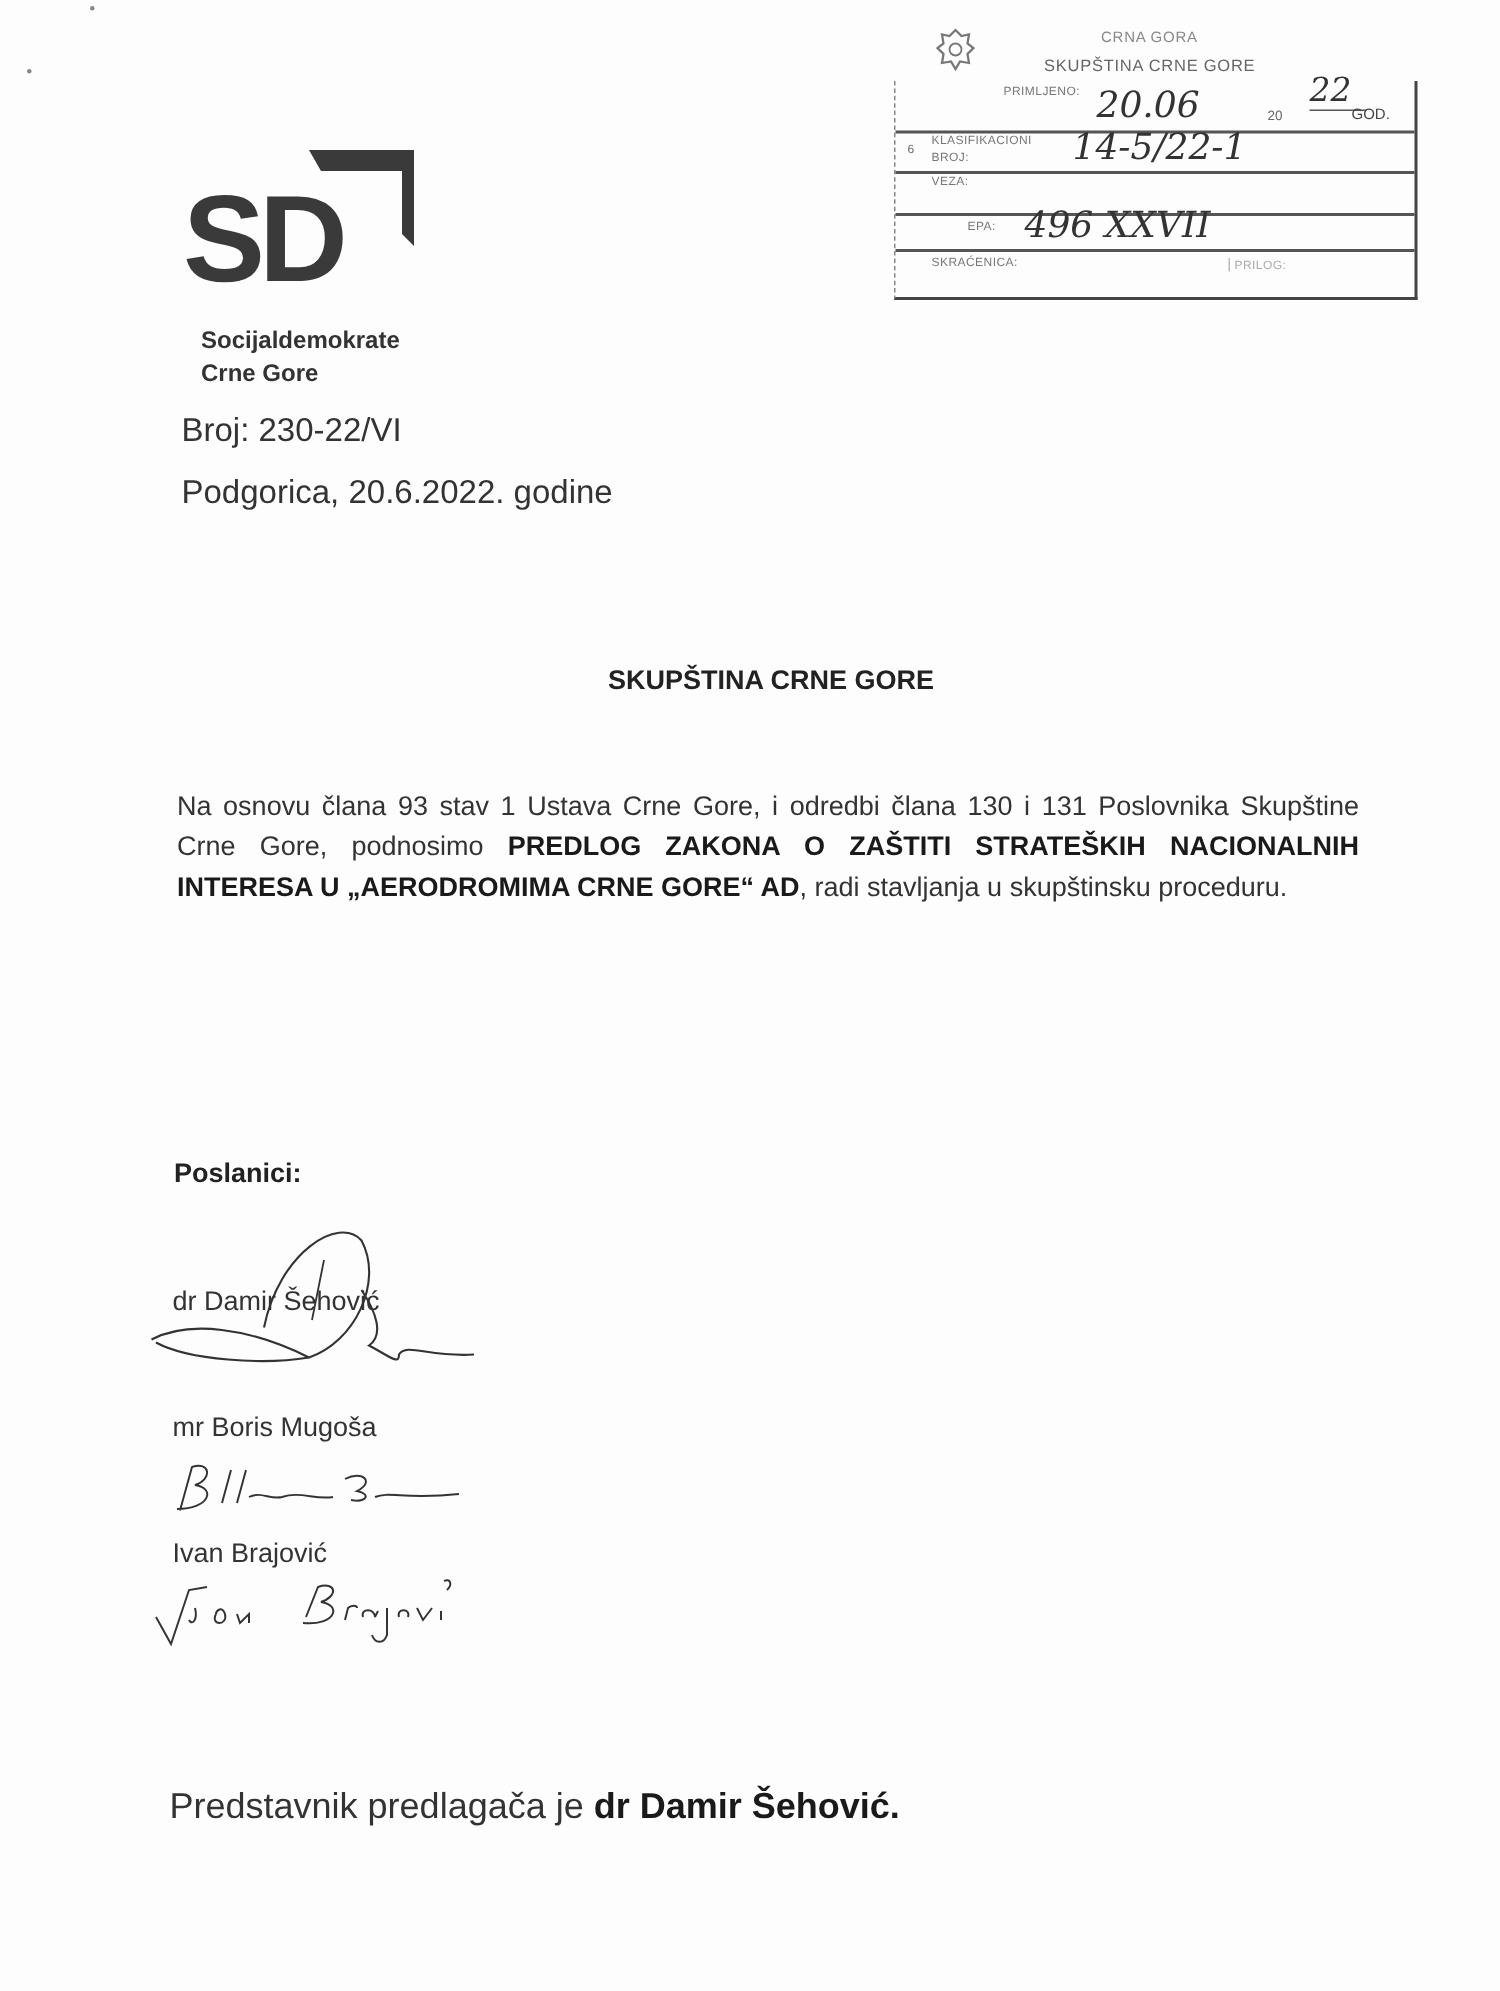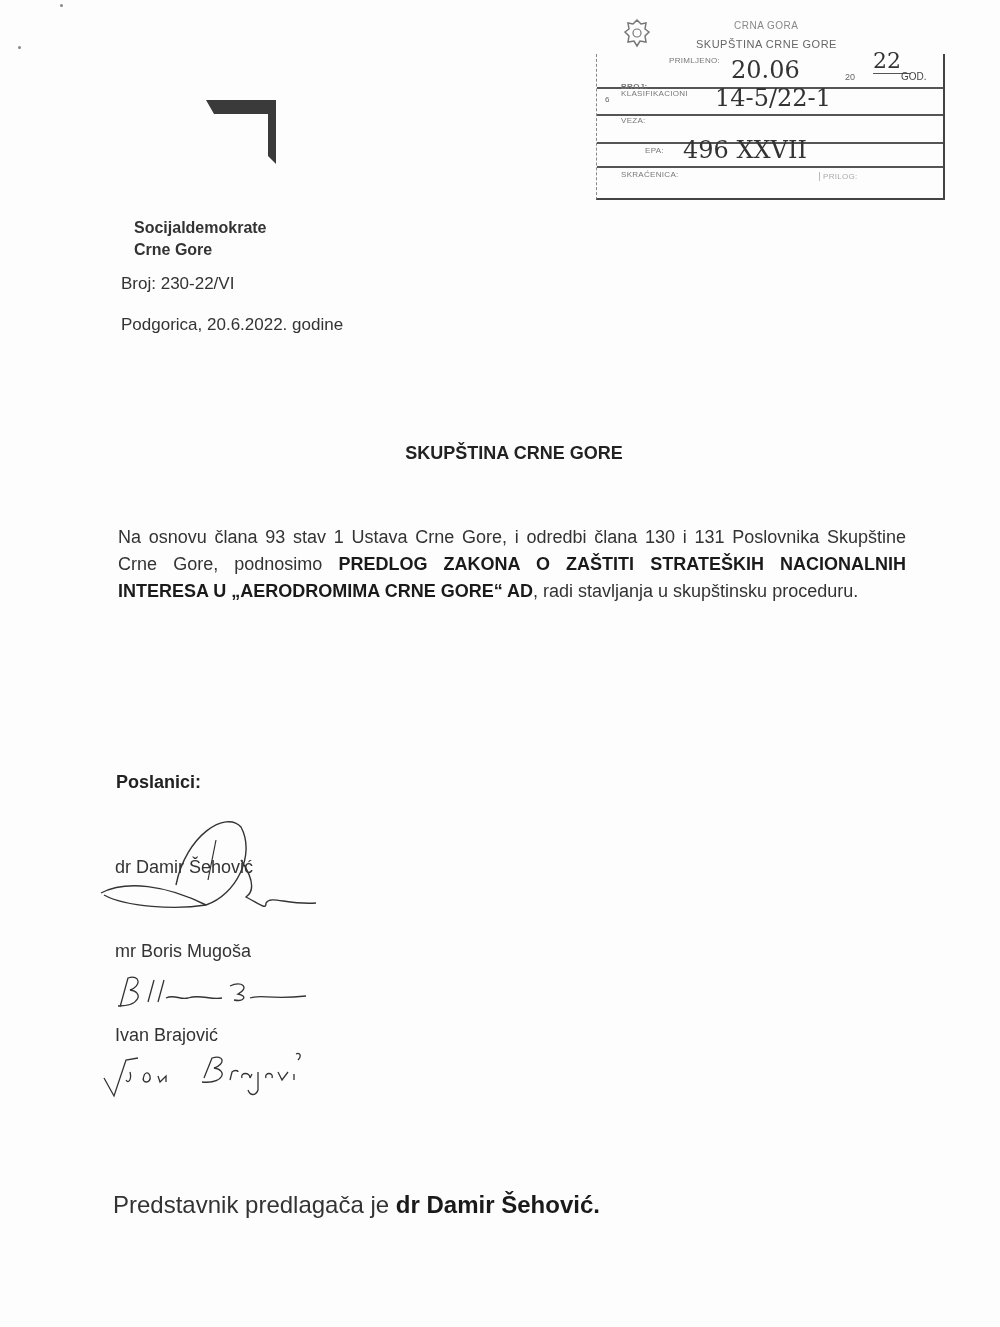--- a/index.html
+++ b/index.html
@@ -12,30 +12,30 @@
     .abs { position: absolute; }
 
     
     .stamp { left: 596px; top: 16px; width: 350px; height: 184px; color: #555; }
     .stamp .crest { position: absolute; left: 26px; top: 2px; width: 30px; height: 30px; }
     .stamp .hdr1 { position: absolute; left: 138px; top: 4px; font-size: 10px; letter-spacing: 0.5px; color: #888; }
     .stamp .hdr2 { position: absolute; left: 100px; top: 22px; font-size: 11px; letter-spacing: 0.5px; color: #666; }
     .stamp .box { position: absolute; left: 0; top: 38px; width: 346px; height: 144px; border-right: 2px solid #444; border-bottom: 2px solid #444; border-left: 1px dashed #888; }
     .stamp .row { position: absolute; left: 0; width: 346px; border-top: 2px solid #555; }
     .stamp .lbl { position: absolute; font-size: 8px; color: #777; letter-spacing: 0.3px; }
-    .stamp .hand { position: absolute; font-family: "DejaVu Serif", serif; color: #333; font-size: 24px; }
+    .stamp .hand { position: absolute; font-family: "DejaVu Serif", serif; font-style: italic; color: #333; font-size: 24px; }
     .stamp .god { position: absolute; font-size: 10px; font-weight: normal; color: #444; }
     .stamp .small { position: absolute; font-size: 9px; color: #666; }
 
     
     .logo { left: 122px; top: 100px; width: 160px; height: 100px; }
     .logo .sd { position: absolute; left: 0; top: 20px; font-size: 82px; font-weight: bold; color: #3a3a3a; letter-spacing: -4px; line-height: 80px; font-family: "Liberation Sans", sans-serif; }
     .logo .corner { position: absolute; left: 84px; top: 0; width: 70px; height: 70px; }
     .org { left: 134px; top: 217px; font-size: 16px; font-weight: bold; color: #333; line-height: 22px; }
-    .meta-line { left: 121px; font-size: 17px; color: #333; }
+    .meta-line { left: 121px; font-size: 22px; color: #333; }
 
     .heading { left: 0; width: 1028px; text-align: center; top: 443px; font-size: 18px; font-weight: bold; color: #222; }
     .body-text { left: 118px; top: 524px; width: 788px; font-size: 18px; line-height: 27px; text-align: justify; color: #333; }
     .body-text b { color: #1a1a1a; }
 
     .sig-label { left: 116px; top: 772px; font-size: 18px; font-weight: bold; color: #222; }
     .signer { left: 115px; font-size: 18px; color: #333; }
     .sig-svg { position: absolute; }
 
     .footer { left: 113px; top: 1191px; font-size: 24px; color: #333; }
@@ -58,37 +58,38 @@
   <div class="box">
     <div class="lbl" style="left:24px;top:2px;margin-left:48px;">PRIMLJENO:</div>
     <div class="hand" style="left:134px;top:2px;">20.06</div>
     <div class="small" style="left:248px;top:18px;">20</div>
     <div class="hand" style="left:276px;top:-6px;font-size:22px;border-bottom:1px solid #555;width:38px;">22</div>
     <div class="god" style="left:304px;top:17px;">GOD.</div>
 
     <div class="row" style="top:33px;"></div>
     <div class="small" style="left:8px;top:41px;font-size:8px;">6</div>
     <div class="lbl" style="left:24px;top:35px;">KLASIFIKACIONI</div>
-    <div class="lbl" style="left:24px;top:28px;font-weight:bold;">BROJ:</div>
+    <div class="lbl" style="left:24px;top:46px;">BROJ:</div>
     <div class="hand" style="left:118px;top:30px;">14-5/22-1</div>
 
     <div class="row" style="top:60px;"></div>
     <div class="lbl" style="left:24px;top:62px;">VEZA:</div>
 
     <div class="row" style="top:88px;"></div>
     <div class="lbl" style="left:24px;top:92px;margin-left:24px;">EPA:</div>
     <div class="hand" style="left:86px;top:82px;">496 XXVII</div>
 
     <div class="row" style="top:112px;"></div>
     <div class="lbl" style="left:24px;top:116px;">SKRAĆENICA:</div>
     <div class="lbl" style="left:222px;top:118px;color:#aaa;border-left:1px solid #bbb;padling-left:2px;padding-left:3px;">PRILOG:</div>
   </div>
 </div>
 
 <div class="abs logo">
+  <div class="sd">SD</div>
   <svg class="corner" viewBox="0 0 70 70">
     <polygon points="0,0 70,0 70,64 62,56 62,14 8,14" fill="#3a3a3a"></polygon>
   </svg>
 </div>
 <div class="abs org">
   <div>Socijaldemokrate</div>
   <div>Crne Gore</div>
 </div>
 <div class="abs meta-line" style="top:274px;">Broj: 230-22/VI</div>
 <div class="abs meta-line" style="top:315px;">Podgorica, 20.6.2022. godine</div>

